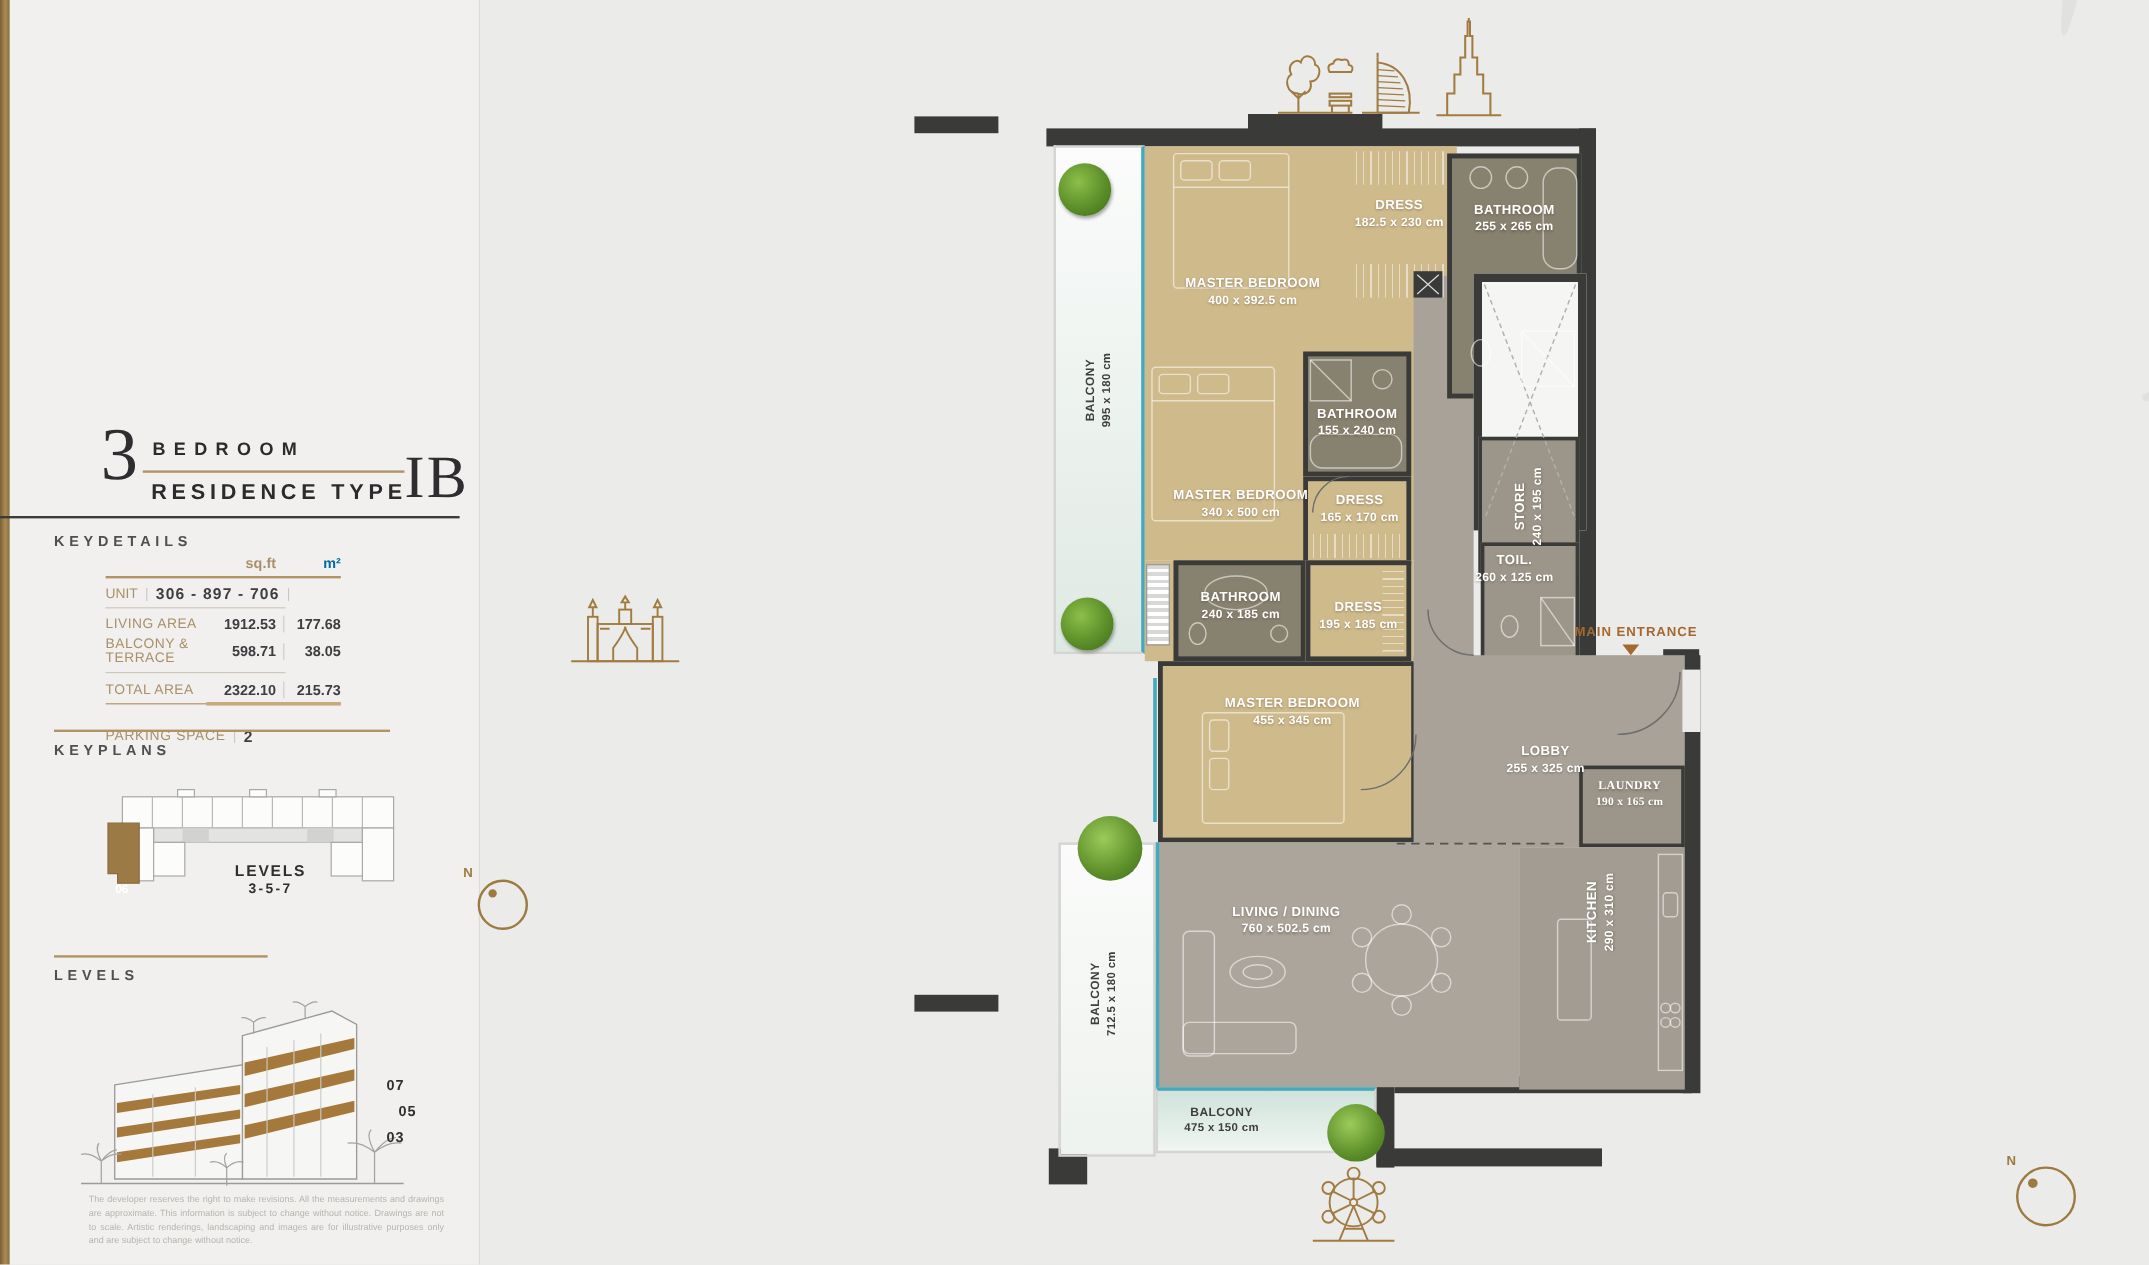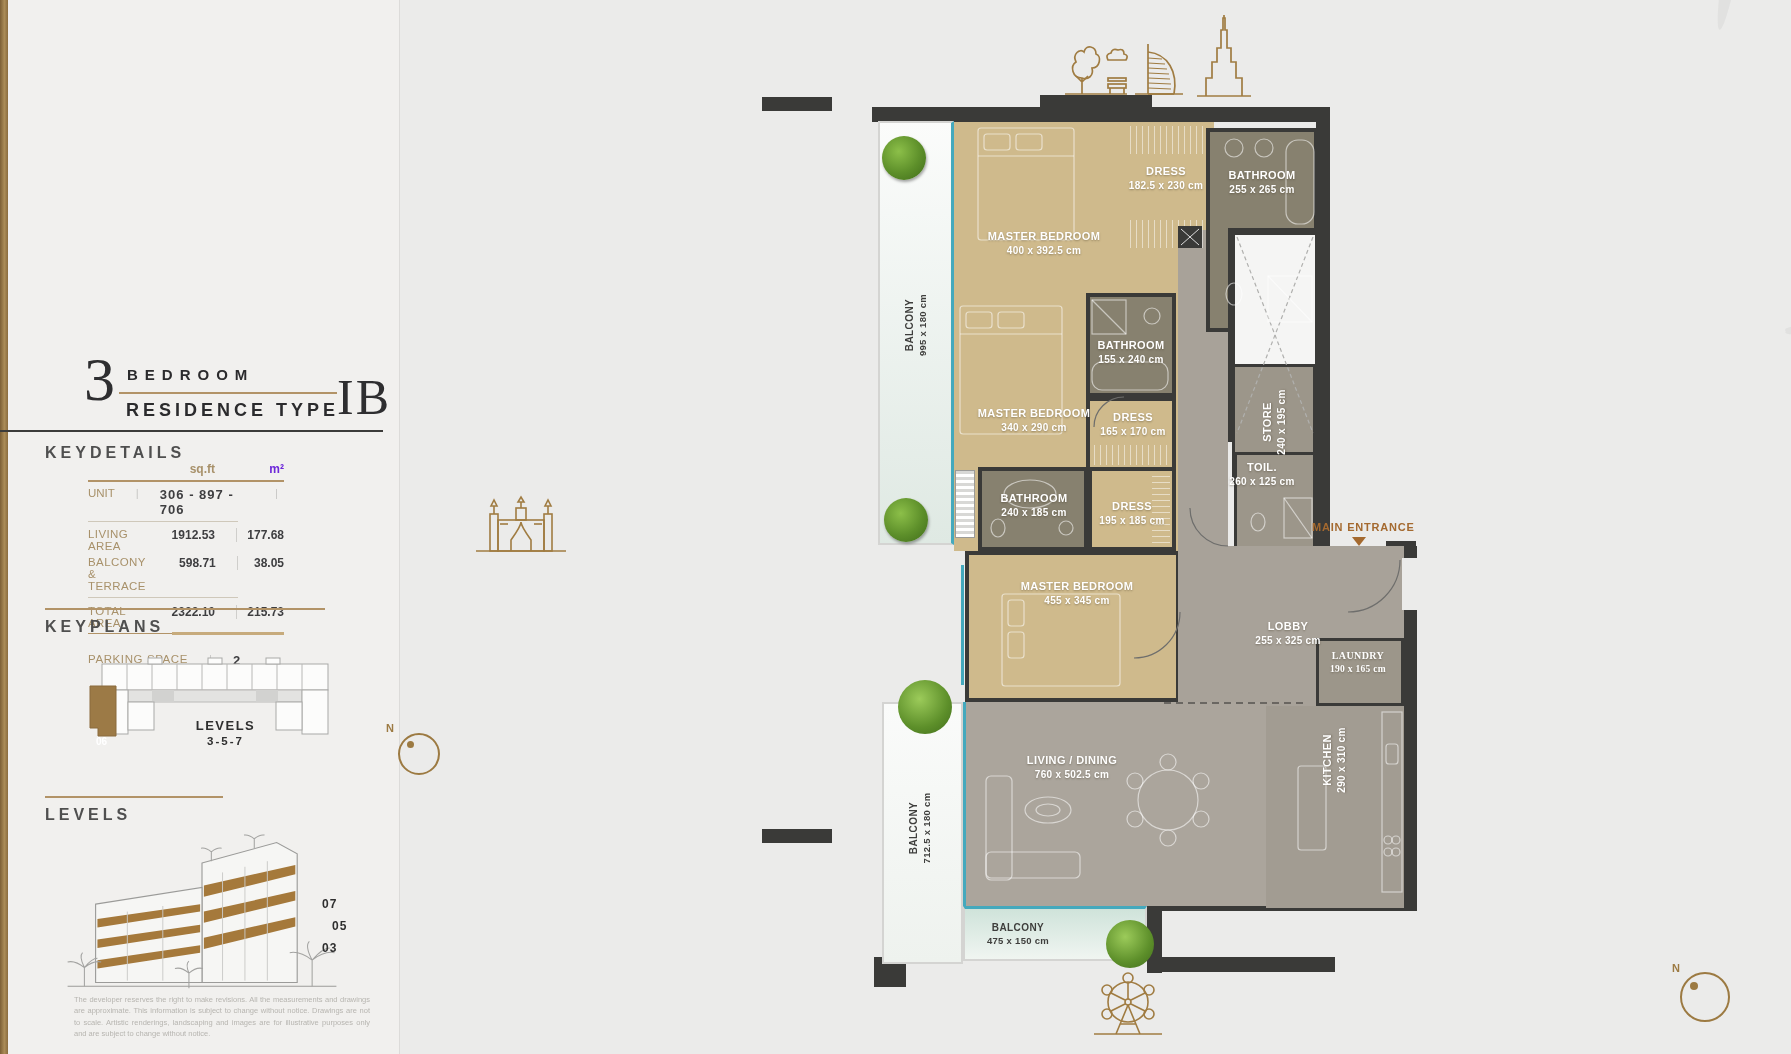--- a/index.html
+++ b/index.html
@@ -11,25 +11,25 @@
   #sidebar{left:0;top:0;width:400px;height:1054px;background:#f1f0ee;border-right:1px solid #dcdbd9;}
   #goldstrip{left:0;top:0;width:8px;height:1054px;
      background:linear-gradient(90deg,#7c5f35,#ab8c57 55%,#8a6c3e);}
   .serif{font-family:"Liberation Serif",serif;}
   #title-num{left:84px;top:348px;font-size:62px;color:#2e2e30;line-height:1;}
   #title-word1{left:127px;top:366px;font-size:15px;letter-spacing:7px;color:#2b2b2d;font-weight:bold;}
   #title-goldline{left:119px;top:392px;width:218px;height:2px;background:#b29367;}
   #title-word2{left:126px;top:400px;font-size:18px;letter-spacing:4px;color:#2b2b2d;font-weight:bold;}
   #title-type{left:337px;top:372px;font-size:50px;color:#2e2e30;line-height:1;letter-spacing:2px;}
   #title-underline{left:0;top:430px;width:383px;height:2px;background:#3c3c3a;}
-  .sec-head{font-size:16px;letter-spacing:4px;color:#4f4f4f;font-weight:bold;}
+  .sec-head{font-size:12px;letter-spacing:4px;color:#4f4f4f;font-weight:bold;}
   .gold-hr{height:2px;background:#b29367;}
   
   #kd{left:88px;top:460px;width:196px;font-size:11.5px;}
-  .kd-row{display:flex;align-items:flex-start;padding:2px 0;gap:15px;}
+  .kd-row{display:flex;align-items:center;padding:2px 0;}
   .kd-lab{flex:1;color:#a8916a;letter-spacing:.4px;}
   .kd-v1{width:56px;text-align:right;color:#3e3e40;font-weight:bold;font-size:12px;}
   .kd-v2{width:48px;text-align:right;color:#3e3e40;font-weight:bold;font-size:12px;border-left:1px solid #cfcecb;margin-left:6px;}
   .kd-sep{color:#c9c8c5;padding:0 6px;}
   .hr-soft{height:1px;background:#cfc8ba;}
   
   .roomlbl{position:absolute;transform:translate(-50%,-50%);text-align:center;color:#fff;
      font-weight:bold;font-size:11px;letter-spacing:.4px;white-space:nowrap;
      text-shadow:0 1px 2px rgba(60,50,30,.4);line-height:1.15;}
   .roomlbl .d{display:block;font-size:10px;margin-top:2px;letter-spacing:.3px;}
@@ -87,21 +87,21 @@
   <div id="title-word2" class="abs">RESIDENCE TYPE</div>
   <div id="title-type" class="abs serif">IB</div>
   <div id="title-underline" class="abs"></div>
 
   <div class="abs sec-head" style="left:45px;top:444px;">KEYDETAILS</div>
 
   <div id="kd" class="abs">
     <div class="kd-row">
       <span class="kd-lab"></span>
       <span class="kd-v1" style="color:#a8916a;">sq.ft</span>
-      <span class="kd-v2" style="color:#6d28d9;border-left:none;">m²</span>
+      <span class="kd-v2" style="color:#0369a1;border-left:none;">m²</span>
     </div>
     <div class="gold-hr" style="margin:2px 0 3px 0;"></div>
     <div class="kd-row">
       <span style="color:#a8916a;">UNIT</span>
       <span class="kd-sep">|</span>
       <span style="color:#3e3e40;font-weight:bold;font-size:13px;letter-spacing:1px;">306 - 897 - 706</span>
       <span class="kd-sep">|</span>
     </div>
     <div class="hr-soft" style="width:150px;margin:2px 0 4px 0;"></div>
     <div class="kd-row">
@@ -369,21 +369,21 @@
     </g>
   </svg>
 
   <div class="roomlbl" style="left:1044px;top:243px;">
     <span>MASTER BEDROOM</span><span class="d">400 x 392.5 cm</span></div>
   <div class="roomlbl" style="left:1166px;top:178px;">
     <span>DRESS</span><span class="d">182.5 x 230 cm</span></div>
   <div class="roomlbl" style="left:1262px;top:182px;">
     <span>BATHROOM</span><span class="d">255 x 265 cm</span></div>
   <div class="roomlbl" style="left:1034px;top:420px;">
-    <span>MASTER BEDROOM</span><span class="d">340 x 290 cm</span></div>
+    <span>MASTER BEDROOM</span><span class="d">340 x 500 cm</span></div>
   <div class="roomlbl" style="left:1131px;top:352px;">
     <span>BATHROOM</span><span class="d">155 x 240 cm</span></div>
   <div class="roomlbl" style="left:1133px;top:424px;">
     <span>DRESS</span><span class="d">165 x 170 cm</span></div>
   <div class="roomlbl rot" style="left:1274px;top:422px;">
     <span>STORE</span><span class="d">240 x 195 cm</span></div>
   <div class="roomlbl" style="left:1262px;top:474px;">
     <span>TOIL.</span><span class="d">260 x 125 cm</span></div>
   <div class="roomlbl" style="left:1034px;top:505px;">
     <span>BATHROOM</span><span class="d">240 x 185 cm</span></div>

